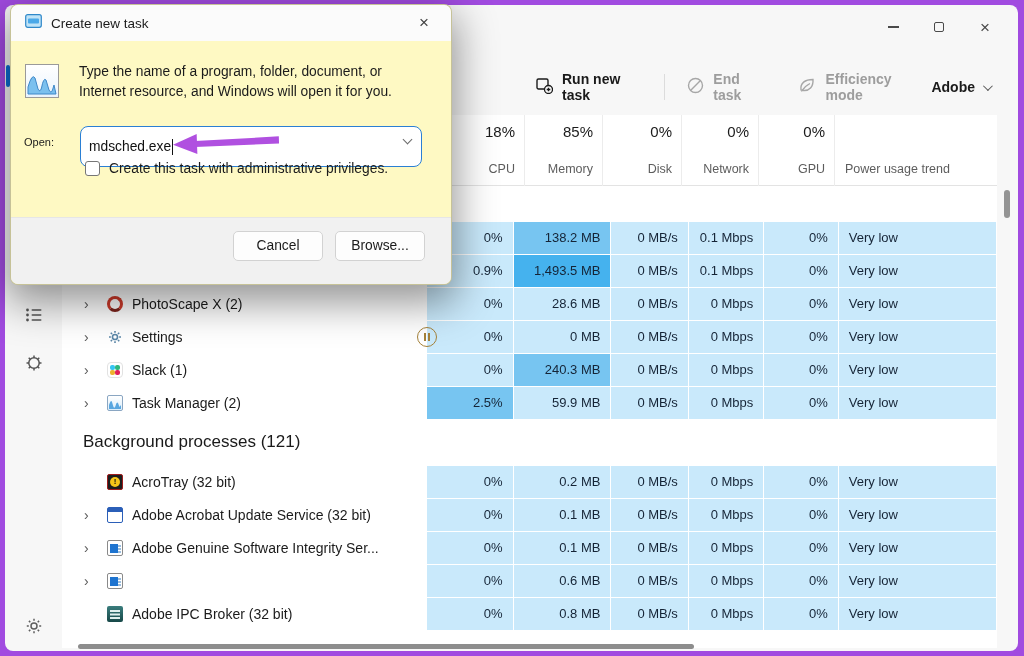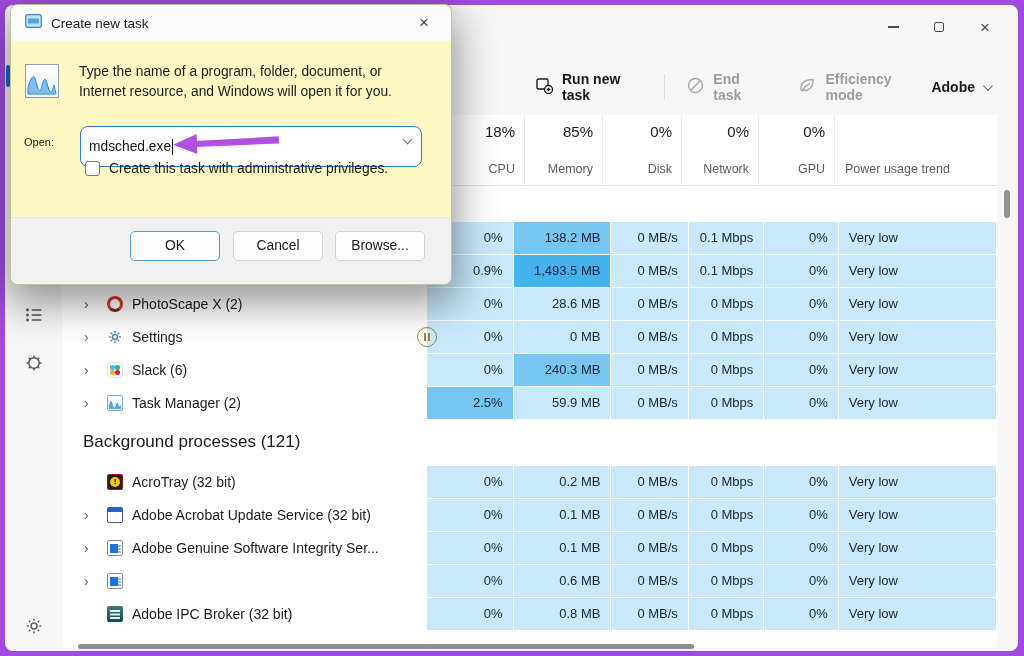--- a/index.html
+++ b/index.html
@@ -285,21 +285,21 @@
           </div>
           <div class="trow">
             <div class="cell name">
               <span class="chev">›</span>
               <span class="picon slack-icon">
                 <i class="s1"></i>
                 <i class="s2"></i>
                 <i class="s3"></i>
                 <i class="s4"></i>
               </span>
-              <span class="pname">Slack (6)</span>
+              <span class="pname">Slack (1)</span>
             </div>
             <div class="cell v cpu">0%</div>
             <div class="cell v memory hl-mid">240.3 MB</div>
             <div class="cell v disk">0 MB/s</div>
             <div class="cell v network">0 Mbps</div>
             <div class="cell v gpu">0%</div>
             <div class="cell v power">Very low</div>
           </div>
           <div class="trow">
             <div class="cell name">
@@ -426,18 +426,17 @@
       <polygon points="2,14 26,4 26,24" fill="#b050e0"></polygon>
       <polygon points="24,11 108,9.2 108,16.4 24,17" fill="#b050e0"></polygon>
     </svg>
 
     <div class="cb-row">
       <span class="cb-box"></span>
       <span class="cb-label">Create this task with administrative privileges.</span>
     </div>
 
     <div class="dlg-footer">
-      <div class="dbtn primary btn-ok">OK</div>
       <div class="dbtn btn-cancel">Cancel</div>
       <div class="dbtn btn-browse">Browse...</div>
     </div>
   </div>
 </div>
 
 </body></html>

